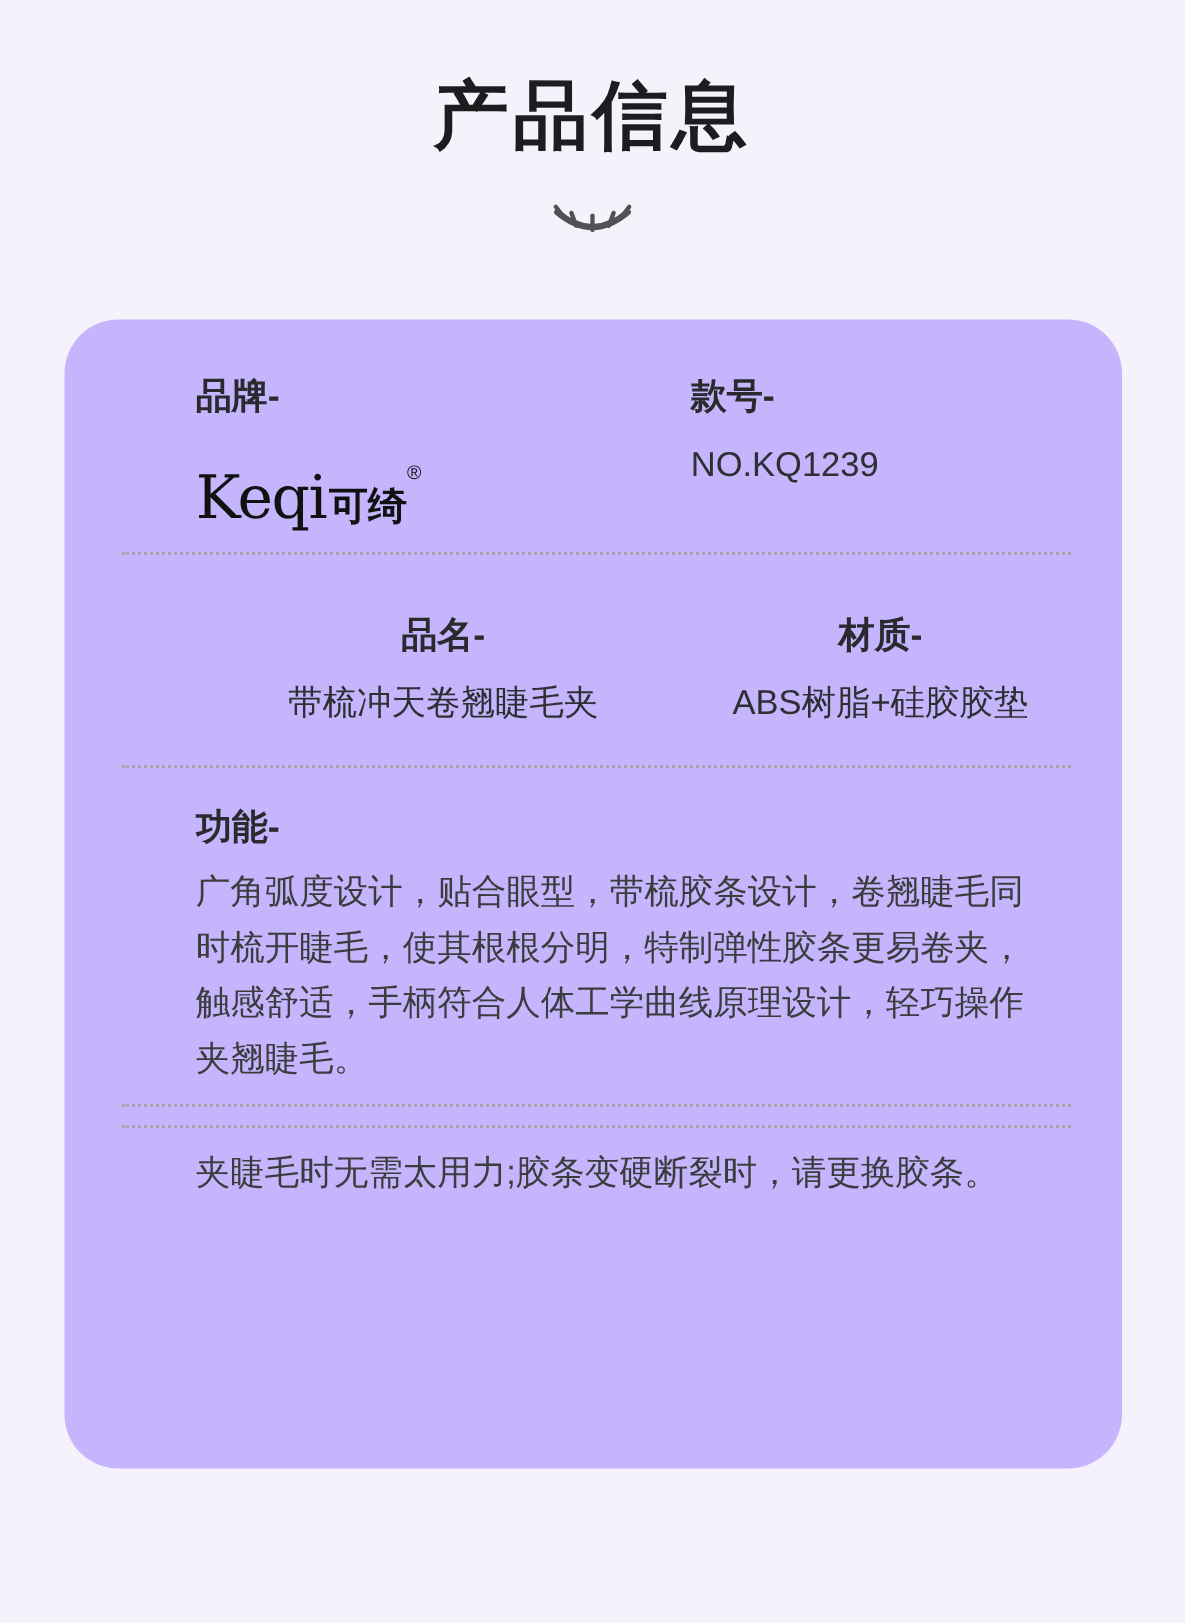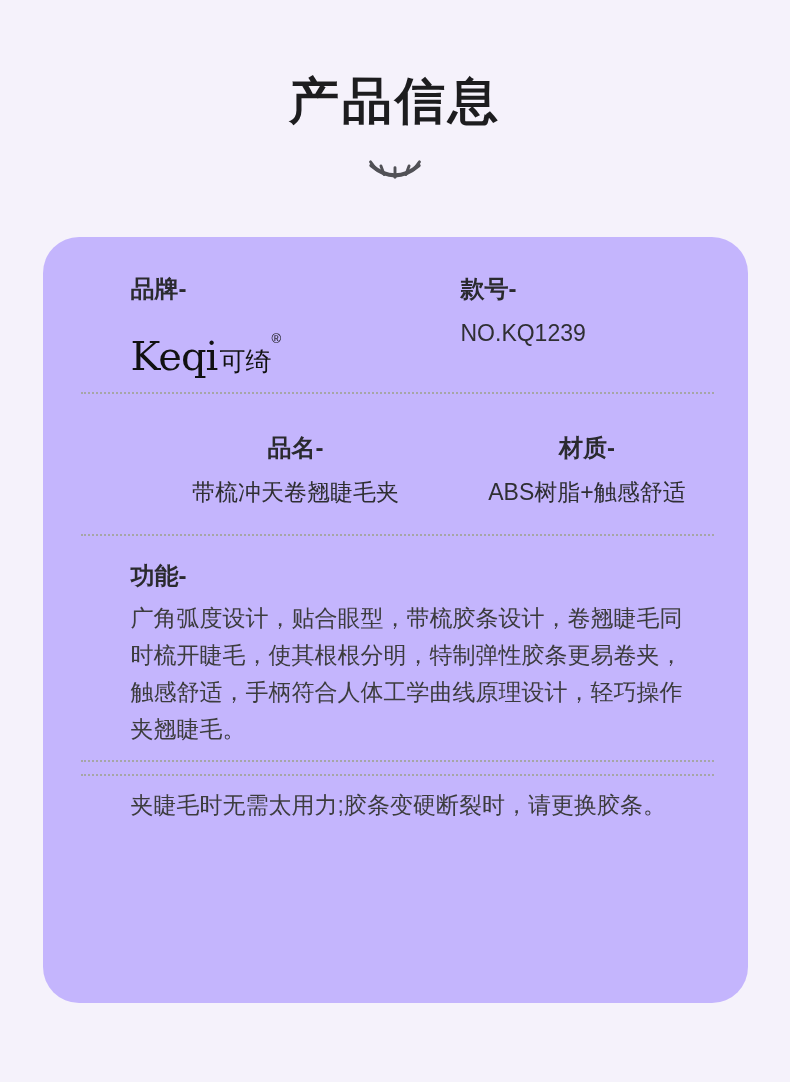--- a/index.html
+++ b/index.html
@@ -8,21 +8,21 @@
   }
   body {
     width: 790px;
     height: 1082px;
     background: #f5f2fb;
     font-family: "Liberation Sans", "DejaVu Sans", sans-serif;
     color: #3c3c3e;
     overflow: hidden;
   }
   .page-header {
-    padding-top: 68px;
+    padding-top: 44px;
     text-align: center;
   }
   .page-title {
     margin: 0;
     font-size: 50px;
     font-weight: 800;
     letter-spacing: 3px;
     color: #1d1d1f;
   }
   .lash-icon-wrap {
@@ -63,21 +63,21 @@
     color: #111111;
   }
   .logo-en {
     font-family: "DejaVu Serif", "Liberation Serif", serif;
     font-size: 40px;
     line-height: 40px;
     letter-spacing: -1px;
   }
   .logo-cn {
     font-size: 26px;
-    font-weight: 400;
+    font-weight: 700;
     line-height: 30px;
     margin-left: 2px;
   }
   .logo-reg {
     font-size: 13px;
     line-height: 13px;
     align-self: flex-start;
     margin-top: 2px;
   }
   .divider {
@@ -142,21 +142,21 @@
 
   <hr class="divider div-1">
 
   <div class="two-col sec-row-2">
     <div>
       <div class="field-label">品名-</div>
       <div class="field-value">带梳冲天卷翘睫毛夹</div>
     </div>
     <div>
       <div class="field-label">材质-</div>
-      <div class="field-value">ABS树脂+触感舒适</div>
+      <div class="field-value">ABS树脂+硅胶胶垫</div>
     </div>
   </div>
 
   <hr class="divider div-2">
 
   <div>
     <div class="field-label sec-label-func">功能-</div>
     <p class="sec-para para-func">广角弧度设计，贴合眼型，带梳胶条设计，卷翘睫毛同时梳开睫毛，使其根根分明，特制弹性胶条更易卷夹，触感舒适，手柄符合人体工学曲线原理设计，轻巧操作夹翘睫毛。</p>
   </div>
 

